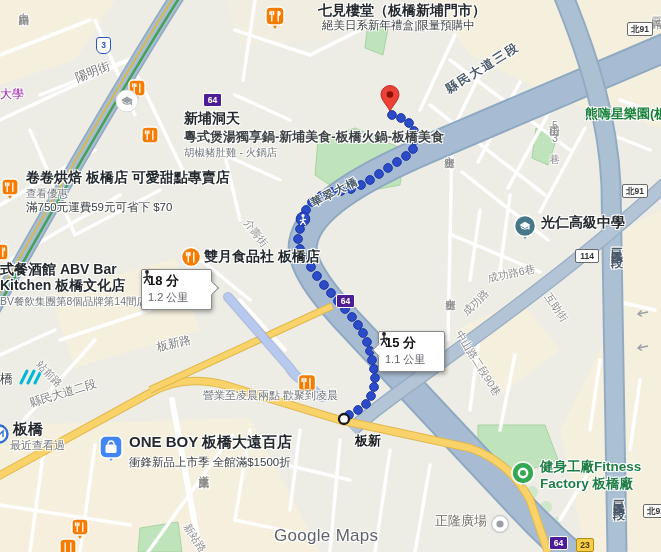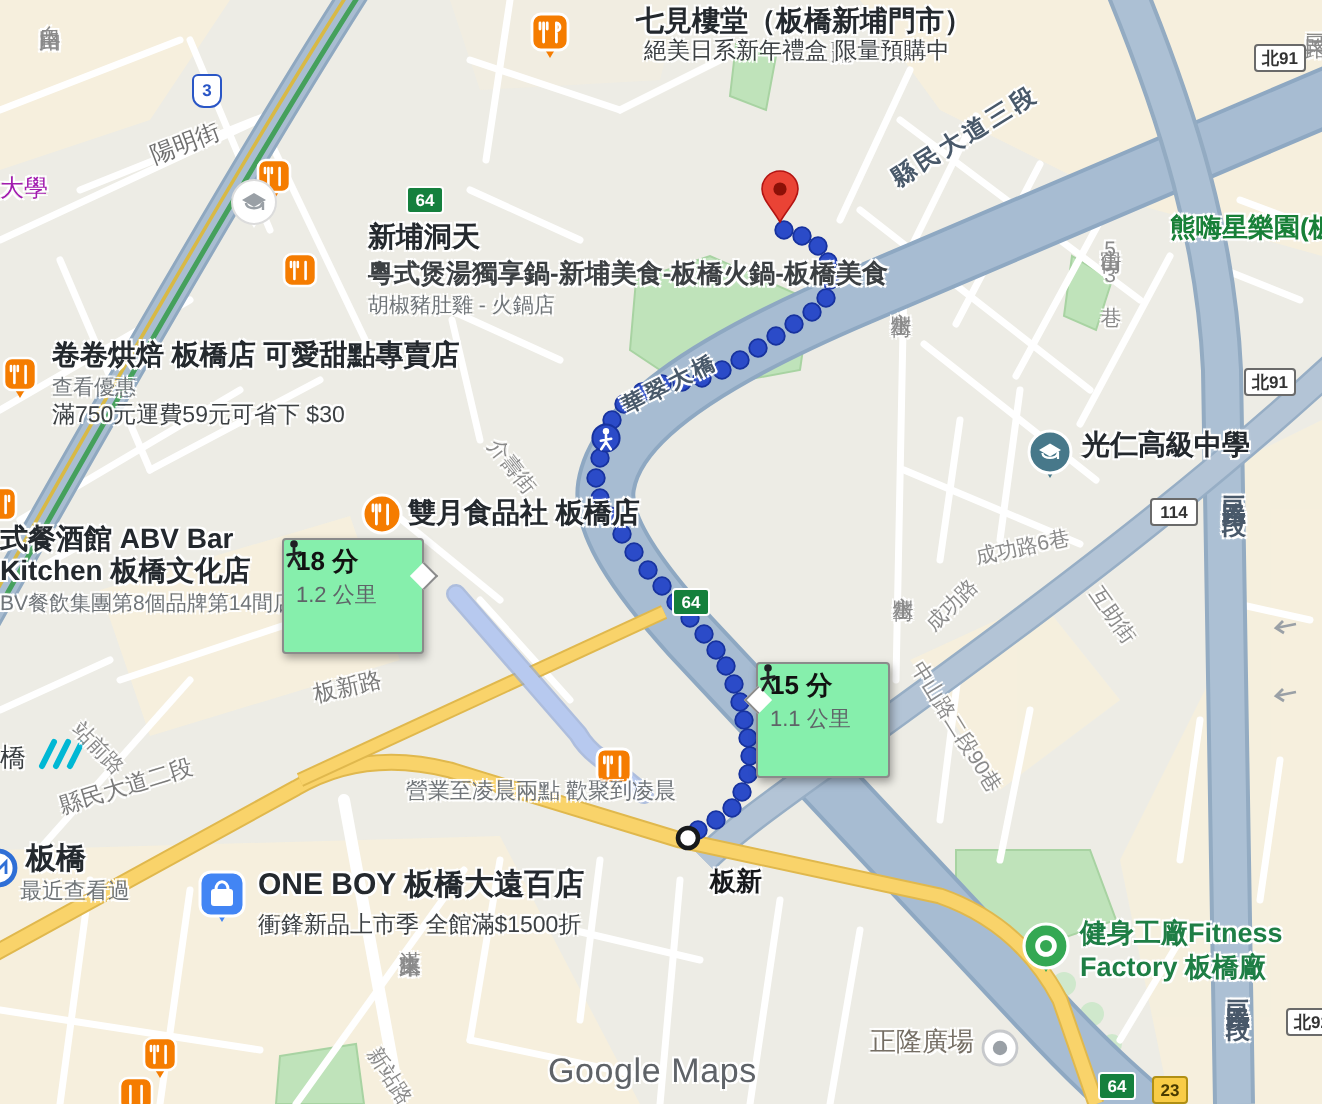--- a/index.html
+++ b/index.html
@@ -10,31 +10,31 @@
        text-shadow:-1px -1px 0 #fff,1px -1px 0 #fff,-1px 1px 0 #fff,1px 1px 0 #fff,0 0 2px #fff;
        transform-origin:left center;}
   .v{writing-mode:vertical-rl;text-orientation:upright;letter-spacing:1px;transform-origin:center top;}
   .road-major{color:#49596a;font-size:12px;letter-spacing:2px;font-weight:bold;}
   .poi{color:#24292e;font-size:14px;}
   .poi-sm{color:#3c4043;font-size:13px;}
   .sub{color:#707579;font-size:10.5px;}
   .promo{color:#3c4043;font-size:11.5px;}
   .green-poi{color:#188038;font-size:13px;}
   .stopname{color:#17191b;font-size:13px;font-weight:bold;}
-  .bubble{position:absolute;z-index:30;background:#86efac;border:1px solid #8b8b8b;border-radius:2px;
-          box-shadow:1px 2px 4px rgba(0,0,0,.35);padding:2px 7px 21px 6px;}
+  .bubble{position:absolute;z-index:30;background:#ffffff;border:1px solid #8b8b8b;border-radius:2px;
+          box-shadow:1px 2px 4px rgba(0,0,0,.35);padding:2px 7px 4px 6px;}
   .b-row{display:flex;align-items:center;gap:4px;}
   .b-time{font-weight:bold;font-size:13px;color:#111;white-space:nowrap;}
   .b-dist{font-size:11px;color:#5f6368;margin-top:0px;white-space:nowrap;}
   .tail{position:absolute;width:9px;height:9px;background:#fff;transform:rotate(45deg);}
   .tail-left{left:-5.5px;top:13px;border-left:1px solid #8b8b8b;border-bottom:1px solid #8b8b8b;}
   .tail-right{right:-5.5px;top:13px;border-right:1px solid #8b8b8b;border-top:1px solid #8b8b8b;}
   .shield{position:absolute;z-index:12;font-size:8.5px;font-weight:bold;text-align:center;
           border-radius:2px;line-height:12px;height:12px;}
-  .sh-red{background:#15803d;color:#fff;border:1px solid #fff;width:17px;}
+  .sh-red{background:#4c1d95;color:#fff;border:1px solid #fff;width:17px;}
   .sh-wht{background:#fff;color:#333;border:1px solid #6a6a6a;width:24px;}
   .sh-yel{background:#f9cc46;color:#4a3b00;border:1px solid #b08f14;width:16px;}
   .sh-blu{background:#fff;color:#2a56c6;border:1.5px solid #2a56c6;width:13px;height:15px;line-height:15px;border-radius:3px 3px 6px 6px;}
   .watermark{position:absolute;z-index:25;font-size:17px;color:#5f6368;letter-spacing:.3px;
              text-shadow:-1px -1px 0 #fff,1px -1px 0 #fff,-1px 1px 0 #fff,1px 1px 0 #fff;padding-left:36px;}
 </style>
 </head>
 <body>
 
 <div class="map">
@@ -327,21 +327,21 @@
 <div class="shield sh-yel" style="left:576px;top:538px;">23</div>
 
 <div class="lbl poi" style="left:318px;top:2px;font-weight:bold;">七見樓堂（板橋新埔門市）</div>
 <div class="lbl promo" style="left:322px;top:18px;">絕美日系新年禮盒 限量預購中</div>
 <div class="lbl poi-sm" style="left:0px;top:86px;font-size:12px;color:#a21caf;">大學</div>
 <div class="lbl poi" style="left:184px;top:110px;font-weight:bold;">新埔洞天</div>
 <div class="lbl poi-sm" style="left:184px;top:128px;font-weight:bold;">粵式煲湯獨享鍋-新埔美食-板橋火鍋-板橋美食</div>
 <div class="lbl sub" style="left:184px;top:146px;">胡椒豬肚雞 - 火鍋店</div>
 <div class="lbl poi" style="left:26px;top:169px;font-weight:bold;">卷卷烘焙 板橋店 可愛甜點專賣店</div>
 <div class="lbl sub" style="left:26px;top:187px;">查看優惠</div>
-<div class="lbl promo" style="left:26px;top:200px;">滿750元運費59元可省下 $30</div>
+<div class="lbl promo" style="left:26px;top:200px;">滿750元運費59元可省下 $70</div>
 <div class="lbl poi" style="left:0px;top:261px;font-weight:bold;">式餐酒館 ABV Bar</div>
 <div class="lbl poi" style="left:0px;top:277px;font-weight:bold;">Kitchen 板橋文化店</div>
 <div class="lbl sub" style="left:0px;top:295px;">BV餐飲集團第8個品牌第14間店</div>
 <div class="lbl poi" style="left:204px;top:248px;font-weight:bold;">雙月食品社 板橋店</div>
 <div class="lbl sub" style="left:203px;top:388px;font-size:11px;">營業至凌晨兩點 歡聚到凌晨</div>
 <div class="lbl poi" style="left:13px;top:420px;font-weight:bold;font-size:15px;">板橋</div>
 <div class="lbl sub" style="left:10px;top:438px;font-size:11px;">最近查看過</div>
 <div class="lbl poi-sm" style="left:0px;top:370px;">橋</div>
 <div class="lbl poi" style="left:129px;top:433px;font-weight:bold;font-size:15px;">ONE BOY 板橋大遠百店</div>
 <div class="lbl promo" style="left:129px;top:455px;">衝鋒新品上市季 全館滿$1500折</div>

